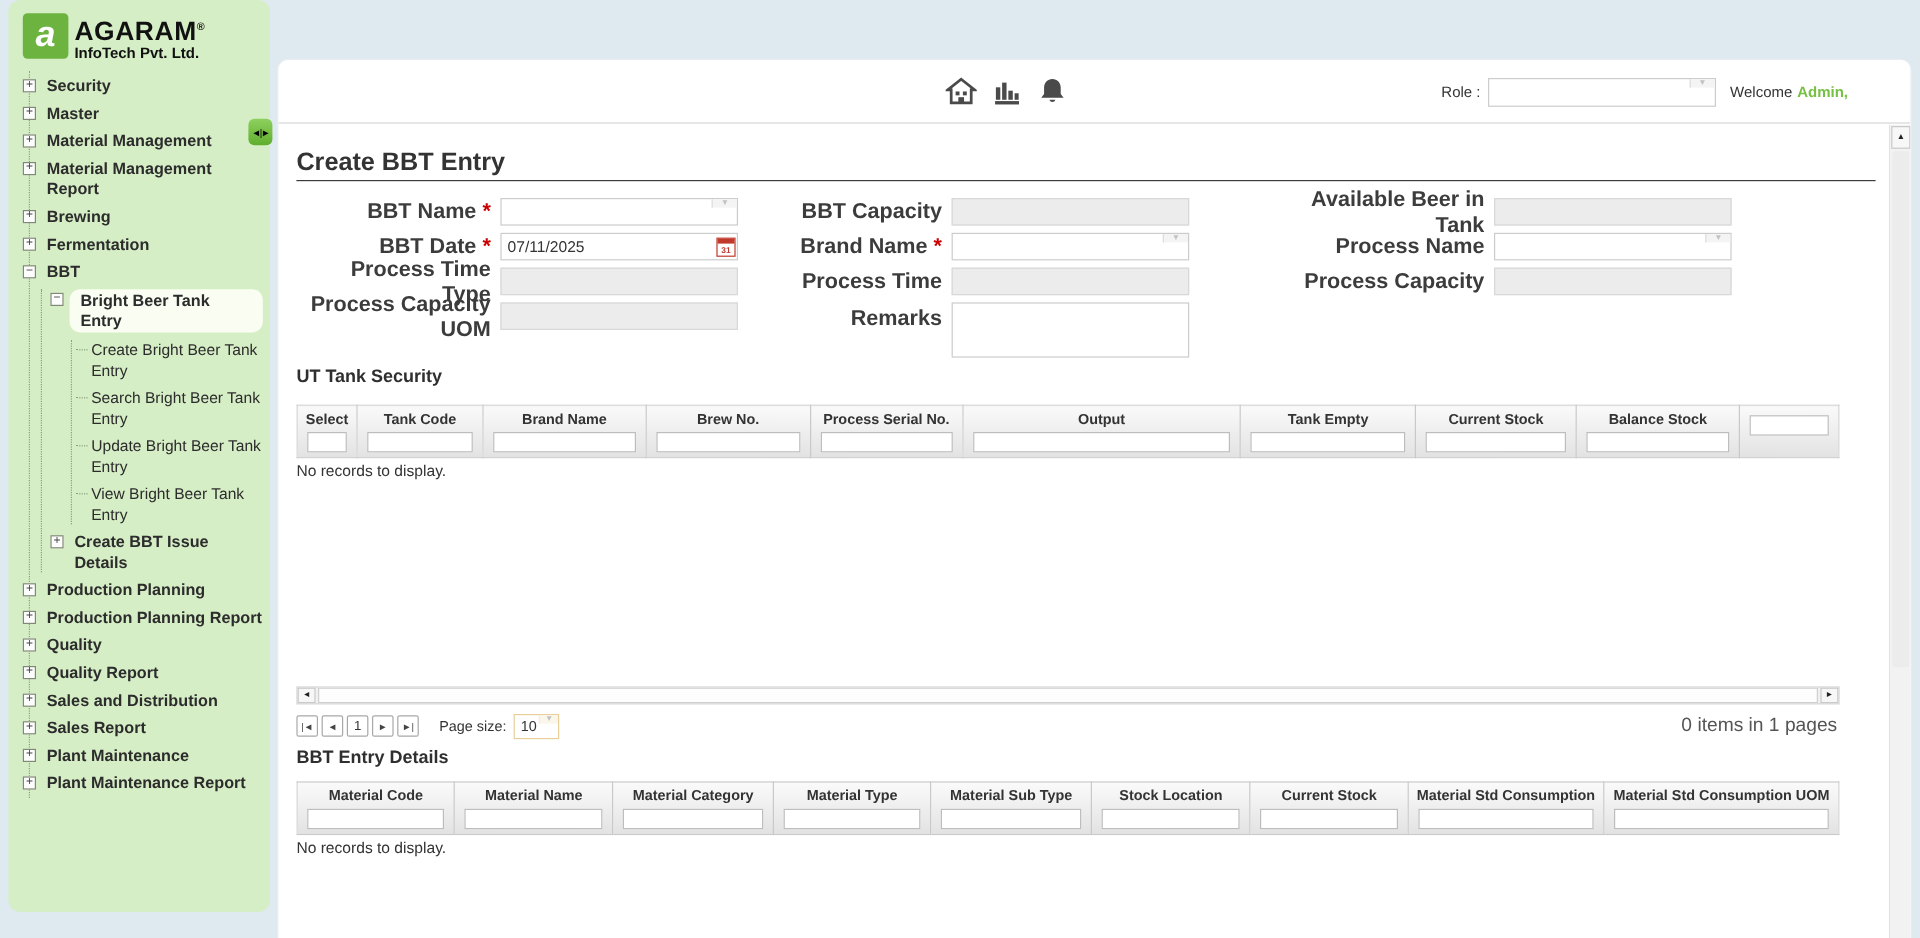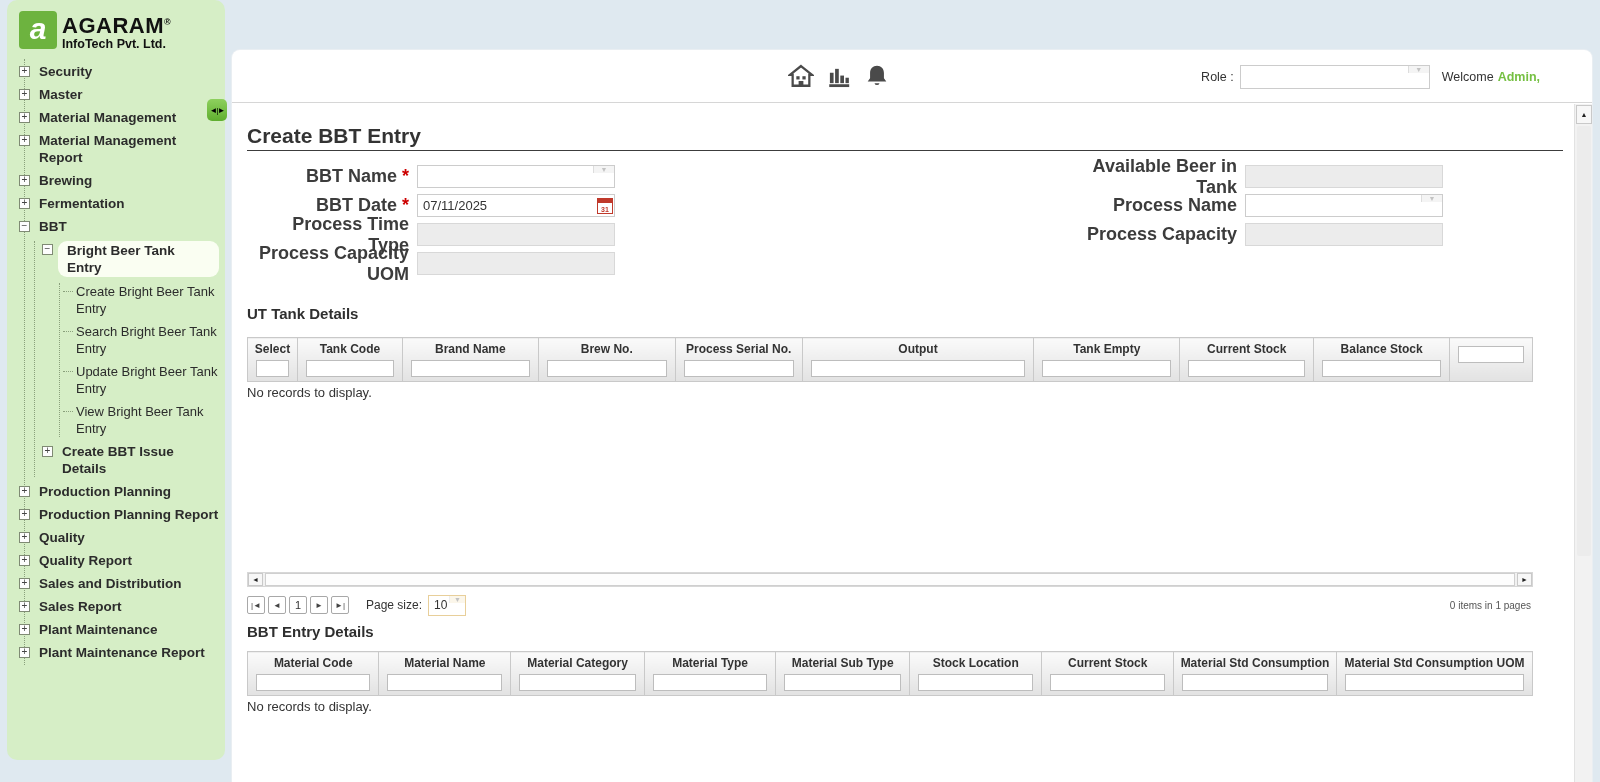--- a/index.html
+++ b/index.html
@@ -130,21 +130,21 @@
   .pager { position:absolute; left:15px; top:488px; width:1286px; height:26px;
            display:flex; align-items:center; }
   .pg-btn { width:18px; height:18px; border:1px solid #a8a8a8; border-radius:2px; background:#fff;
             display:flex; align-items:center; justify-content:center; font-size:8px; color:#444;
             margin-right:3px; cursor:pointer; }
   .pg-btn.num { font-size:11px; color:#333; }
   .ps-label { margin-left:14px; font-size:12px; color:#333; margin-right:6px; }
   .ps-select { width:38px; height:21px; border:1px solid #e8cf9a; }
   .ps-select .fs-value { font-size:12px; line-height:19px; }
   .ps-select .fs-btn { width:16px; background:#fbf6ea; border-left:1px solid #eee; }
-  .pg-summary { margin-left:auto; font-size:10px; color:#555; padding-right:2px; }
+  .pg-summary { margin-left:auto; font-size:16px; color:#555; padding-right:2px; }
 </style>
 </head>
 <body>
 
 <div class="sidebar">
   <div class="logo-row">
     <div class="logo-mark">a</div>
     <div class="logo-texts">
       <div class="logo-name"><span>AGARAM</span><span class="logo-reg">®</span></div>
       <div class="logo-tag">InfoTech Pvt. Ltd.</div>
@@ -306,40 +306,61 @@
       <div class="frow">
         <span class="flabel">Process Time Type</span>
         <input class="txt dis" style="">
       </div>
       <div class="frow">
         <span class="flabel">Process Capacity UOM</span>
         <input class="txt dis" style="">
       </div>
     </div>
 
+    <div class="form-col col-b">
+      <div class="frow">
+        <span class="flabel">BBT Capacity</span>
+        <input class="txt dis" style="">
+      </div>
+      <div class="frow">
+        <span class="flabel rq">Brand Name</span>
+        <div class="fake-select sel">
+          <span class="fs-value"></span>
+          <span class="fs-btn"></span>
+        </div>
+      </div>
+      <div class="frow">
+        <span class="flabel">Process Time</span>
+        <input class="txt dis" style="">
+      </div>
+      <div class="frow tall">
+        <span class="flabel">Remarks</span>
+        <textarea class="ta" style=""></textarea>
+      </div>
+    </div>
 
     <div class="form-col col-c">
       <div class="frow">
         <span class="flabel">Available Beer in Tank</span>
         <input class="txt dis" style="">
       </div>
       <div class="frow">
         <span class="flabel">Process Name</span>
         <div class="fake-select sel">
           <span class="fs-value"></span>
           <span class="fs-btn"></span>
         </div>
       </div>
       <div class="frow">
         <span class="flabel">Process Capacity</span>
         <input class="txt dis" style="">
       </div>
     </div>
 
-    <div class="sec-title t1-title">UT Tank Details</div>
+    <div class="sec-title t1-title">UT Tank Security</div>
     <div class="gridwrap t1">
       <table class="grid">
         <colgroup>
           <col style="width:50px">
             <col style="width:105px">
             <col style="width:136px">
             <col style="width:137px">
           <col style="width:127px">
             <col style="width:232px">
             <col style="width:146px">

